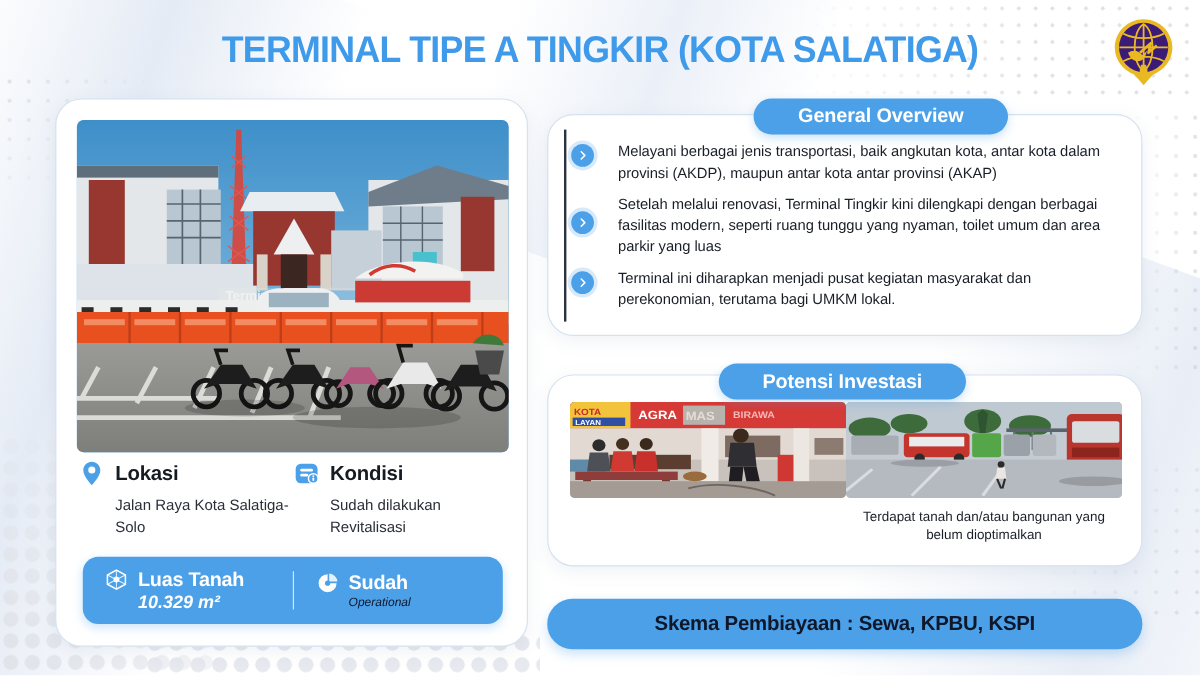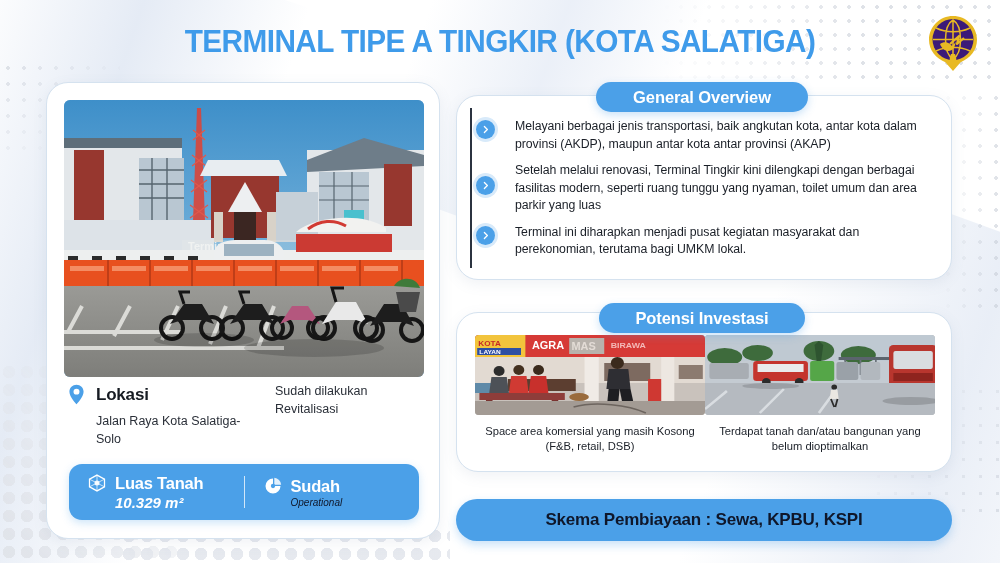--- a/index.html
+++ b/index.html
@@ -192,21 +192,21 @@
     color: #fff;
     display: flex;
     align-items: center;
     justify-content: center;
     font-size: 16.5px;
     font-weight: 700;
     letter-spacing: -.1px;
     box-shadow: 0 3px 8px rgba(75,160,232,.30);
     z-index: 3;
   }
-  .pill-overview { left: 596px; top: 82px; width: 212px; }
+  .pill-overview { left: 628px; top: 82px; width: 212px; }
   .pill-potensi  { left: 599px; top: 303px; width: 206px; }
 
   
   .bullets {
     position: absolute;
     left: 16px; top: 22px;
     width: 464px;
   }
   .bullet-row {
     position: relative;
@@ -457,20 +457,33 @@
               <path d="M12 1.8c-4.1 0-7.4 3.3-7.4 7.4 0 5.4 7.4 13 7.4 13s7.4-7.6 7.4-13c0-4.1-3.3-7.4-7.4-7.4z" fill="#4BA0E8"></path>
               <circle cx="12" cy="9" r="3.1" fill="#ffffff"></circle>
             </svg>
           </span>
           <span class="fact-title">Lokasi</span>
         </div>
         <div class="fact-body">Jalan Raya Kota Salatiga-Solo</div>
       </div>
 
       <div class="fact">
+        <div class="fact-head">
+          <span class="fact-icon">
+            <svg viewBox="0 0 24 24">
+              <rect x="2.5" y="3.5" width="19" height="17" rx="4.5" fill="#4BA0E8"></rect>
+              <rect x="6.5" y="8" width="11" height="2.3" rx="1.1" fill="#ffffff"></rect>
+              <rect x="6.5" y="12.4" width="7" height="2.3" rx="1.1" fill="#ffffff"></rect>
+              <circle cx="17.8" cy="16.4" r="4.2" fill="#4BA0E8" stroke="#ffffff" stroke-width="1.3"></circle>
+              <circle cx="17.8" cy="14.4" r=".8" fill="#ffffff"></circle>
+              <rect x="17.1" y="15.6" width="1.5" height="3" rx=".7" fill="#ffffff"></rect>
+            </svg>
+          </span>
+          <span class="fact-title">Kondisi</span>
+        </div>
         <div class="fact-body">Sudah dilakukan Revitalisasi</div>
       </div>
 
     </div>
 
     <div class="stats">
       <div class="stat">
         <div class="stat-head">
           <span class="stat-icon">
             <svg viewBox="0 0 24 24">
@@ -585,21 +598,20 @@
             </g>
 
             <rect x="158" y="44" width="12" height="24" fill="#CF3832"></rect>
 
             <rect x="0" y="66" width="210" height="14" fill="#A39B94"></rect>
             <path d="M90 72 C110 66 140 70 156 78" fill="none" stroke="#6D655F" stroke-width="1.6"></path>
 
             <ellipse cx="95" cy="62" rx="9" ry="4" fill="#9A6B3C"></ellipse>
           </svg>
         </div>
-        <div class="thumb-cap">Space area komersial yang masih Kosong (F&amp;B, retail, DSB)</div>
       </div>
 
       <div class="thumb">
         <div class="thumb-img">
           <svg viewBox="0 0 210 80" preserveAspectRatio="none">
             <rect width="210" height="80" fill="#C4CBD2"></rect>
             <rect y="0" width="210" height="26" fill="#BFC9D2"></rect>
 
             <g fill="#3E6B3C">
               <ellipse cx="18" cy="22" rx="16" ry="9"></ellipse>

